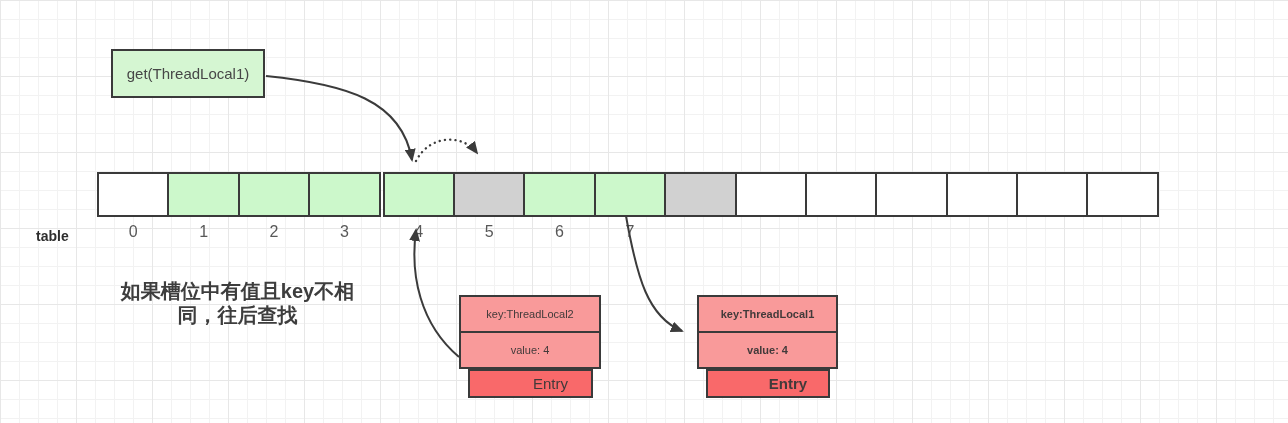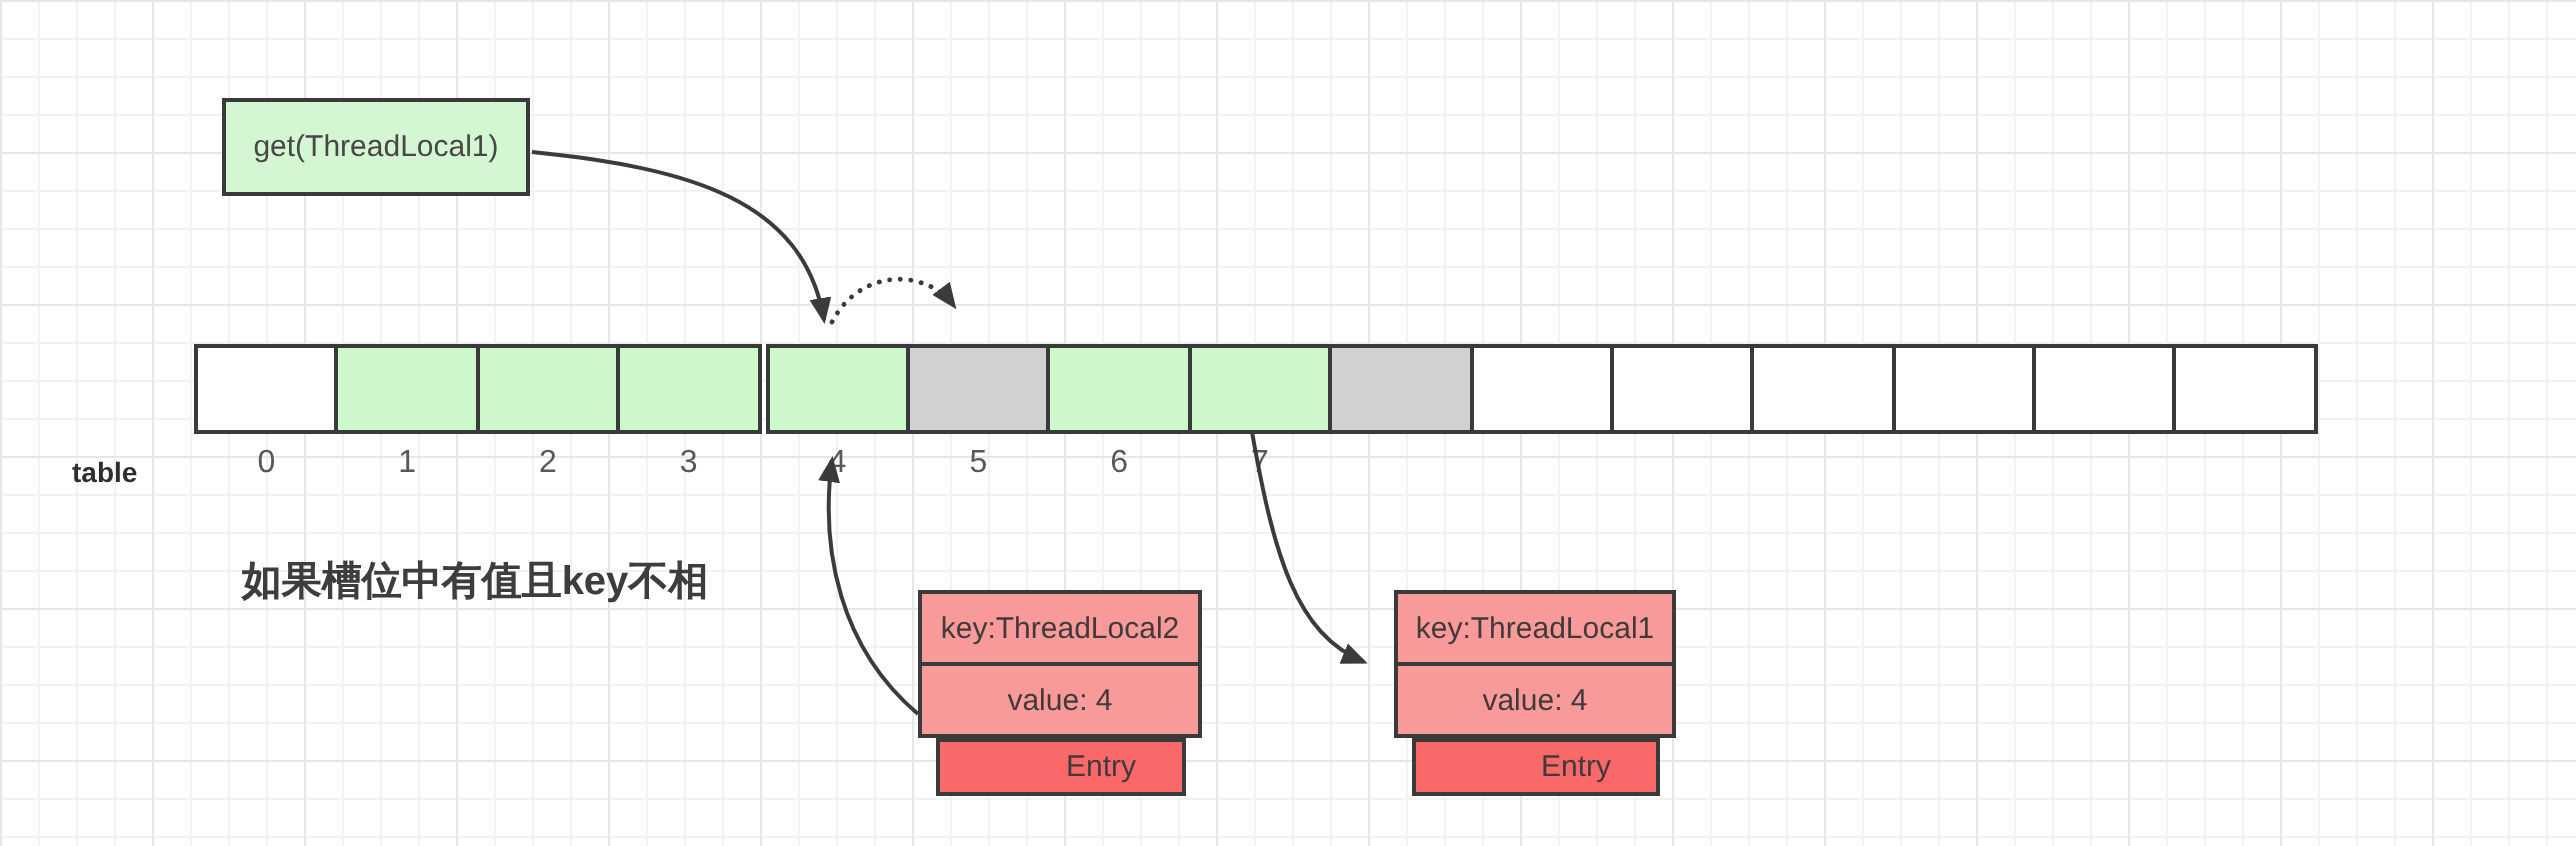--- a/index.html
+++ b/index.html
@@ -57,21 +57,21 @@
   .cell.gap-before { margin-left:2px; }
   .cell-label {
     position:absolute; top:49px; left:0; width:100%;
     text-align:center; font-size:16px; color:#585858;
   }
   .entry-box { position:absolute; top:295px; }
   .entry-row {
     box-sizing:border-box; height:38px;
     border:2px solid var(--border); background:var(--entry-header);
     display:flex; align-items:center; justify-content:center;
-    font-size:15px; color:#423a3a;
+    font-size:11px; color:#423a3a;
   }
   .entry-row.value { margin-top:-2px; }
   .entry-footer {
     box-sizing:border-box; height:29px; margin:0 8px 0 9px;
     border:2px solid var(--border); background:var(--entry-footer);
     display:flex; align-items:center; justify-content:center;
     font-size:15px; color:#423a3a;padding-left:40px;
   }
   #arrow-layer { position:absolute; left:0; top:0; pointer-events:none; }
 </style>
@@ -130,29 +130,30 @@
       <div class="cell empty">
         <div class="cell-label"></div>
       </div>
       <div class="cell empty">
         <div class="cell-label"></div>
       </div>
     </div>
 
   <div id="left-annotation">
     <div>如果槽位中有值且key不相</div>
+    <div>同，往后查找</div>
   </div>
 
   <div class="entry-box" style="left:459px; width:142px;">
     <div class="entry-row header">key:ThreadLocal2</div>
     <div class="entry-row value">value: 4</div>
     <div class="entry-footer">Entry</div>
   </div>
 
-  <div class="entry-box" style="left:697px; width:141px;">
+  <div class="entry-box" style="left:697px; width:141px;font-weight:bold;">
     <div class="entry-row header">key:ThreadLocal1</div>
     <div class="entry-row value">value: 4</div>
     <div class="entry-footer">Entry</div>
   </div>
 
   <svg id="arrow-layer" width="1288" height="423" viewBox="0 0 1288 423">
     <defs>
       <marker id="ah" markerUnits="userSpaceOnUse" markerWidth="13" markerHeight="11" refX="11" refY="5.5" orient="auto">
         <path d="M0,0 L13,5.5 L0,11 z" fill="#3b3b3b"></path>
       </marker>

